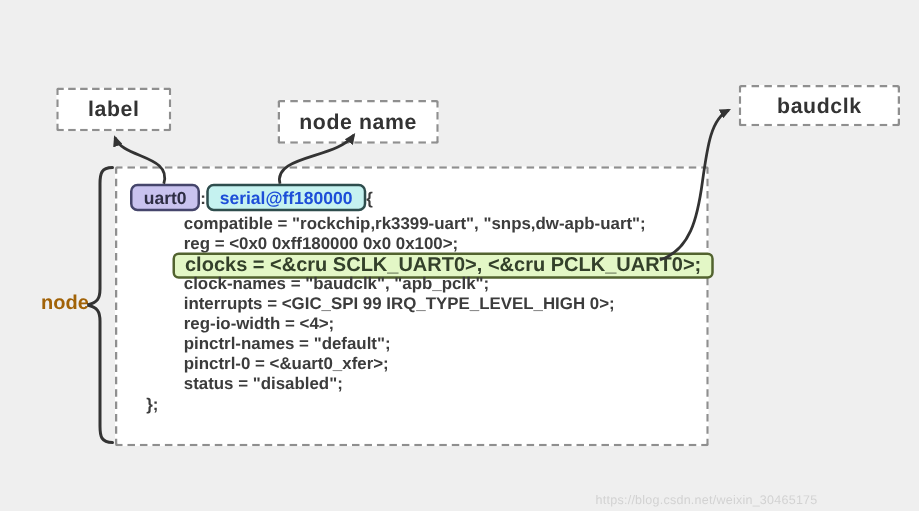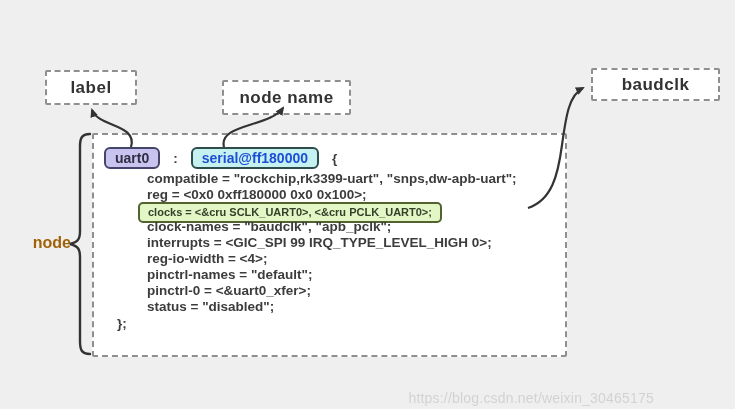--- a/index.html
+++ b/index.html
@@ -30,49 +30,49 @@
   .codebox{
     position:absolute;left:92px;top:133px;width:475px;height:224px;
     background:#ffffff;
     border:2px dashed #8f8f8f;
     border-radius:2px;
     box-sizing:border-box;
     padding:10px 6px 6px 0;
     font-weight:bold;font-size:13.5px;color:#3c3c3c;
   }
   .code-header{
-    margin-left:10px;height:26px;display:flex;align-items:center;gap:13px;
+    margin-left:10px;height:26px;display:flex;align-items:center;gap:0;
     white-space:nowrap;
   }
   .chip{
     display:inline-flex;align-items:center;
     border-radius:6px;padding:1px 9px;
     font-weight:bold;font-size:14px;color:#2e2e44;
     box-sizing:border-box;
   }
   .chip-label{background:#c9c3ef;border:2px solid #45456b;}
   .chip-node{background:#c5f2f0;border:2px solid #2e4d4d;color:#1d4ed8;}
   .code-line{margin-left:53px;line-height:16px;white-space:nowrap;}
   .code-close{margin-left:23px;line-height:18px;}
   .hl-wrap{line-height:16px;height:20px;margin-top:-1px;margin-bottom:-3px;}
   .chip-clocks{
     display:inline-block;margin-left:44px;
     background:#e3f7c6;border:2px solid #52632f;border-radius:5px;
     padding:0 8px;line-height:17px;
-    font-weight:bold;font-size:11px;color:#33402a;
+    font-weight:bold;font-size:16px;color:#33402a;
     white-space:nowrap;
   }
   .node-label{
     position:absolute;left:25px;top:234px;width:46px;
     text-align:right;font-weight:bold;font-size:16px;color:#a16207;
   }
   svg.overlay{position:absolute;left:0;top:0;pointer-events:none;}
   .watermark{
     position:absolute;right:8px;bottom:3px;
-    font-size:14px;color:#c9c9c9;opacity:.75;font-weight:normal;
+    font-size:10px;color:#c9c9c9;opacity:.75;font-weight:normal;
     letter-spacing:.2px;
   }
 </style>
 </head>
 <body>
 
 <div class="canvas">
 
   <div class="callout callout-label">
     <span>label</span>

